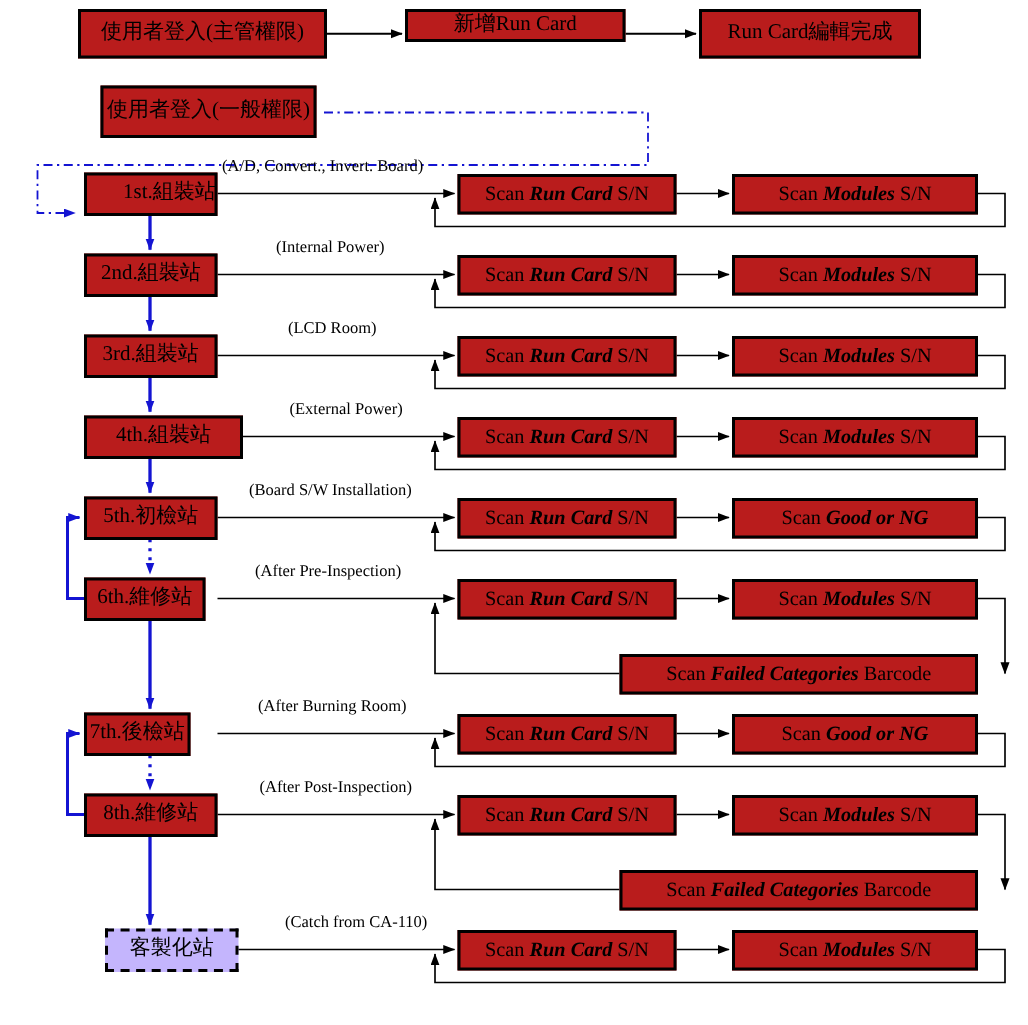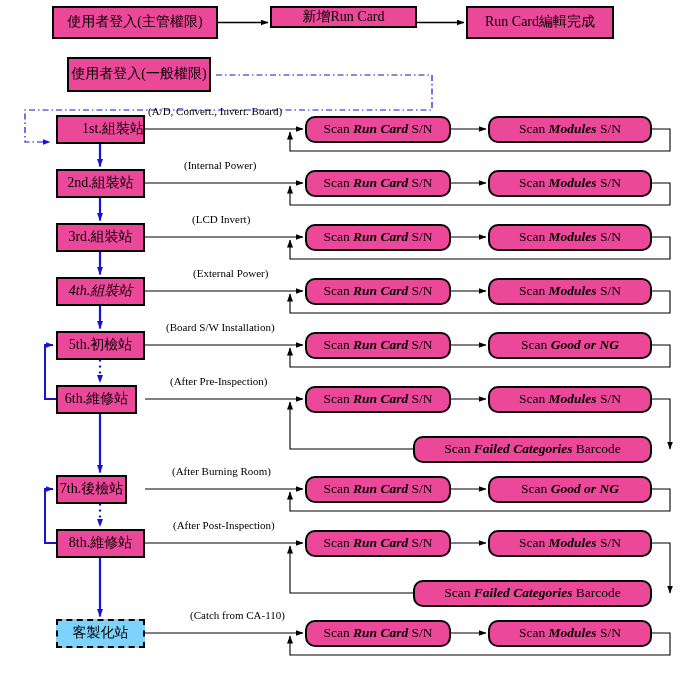--- a/index.html
+++ b/index.html
@@ -1,28 +1,28 @@
 <!DOCTYPE html>
 <html><head>
 <meta charset="utf-8">
 <style>
   html,body{margin:0;padding:0;background:#ffffff;}
   body{width:685px;height:683px;position:relative;overflow:hidden;
        font-family:"Liberation Serif","DejaVu Serif",serif;color:#000;}
   #canvas{position:absolute;left:0;top:0;width:685px;height:683px;}
   svg.wires{position:absolute;left:0;top:0;width:685px;height:683px;pointer-events:none;}
 
-  .box{position:absolute;box-sizing:border-box;border:1px solid #000;background:#ec4899;
+  .box{position:absolute;box-sizing:border-box;border:1px solid #000;background:#b91c1c;
        display:flex;align-items:center;justify-content:center;text-align:center;
        font-size:14px;line-height:1.05;white-space:nowrap;}
   .box.thick{border:2px solid #000;}
-  .box.dashed{border:2px dashed #000;background:#7dd3fc;}
+  .box.dashed{border:2px dashed #000;background:#c4b5fd;margin-left:14px;}
 
   .station{font-size:14px;}
-  .scanbox{font-size:13.5px;border-radius:10px;}
+  .scanbox{font-size:13.5px;}
   .scanbox b{font-weight:bold;font-style:italic;}
 
   .rowlabel{position:absolute;font-size:11px;white-space:nowrap;}
 </style>
 </head>
 <body>
 
 <div id="canvas">
     <svg class="wires" viewBox="0 0 685 683">
       <defs>
@@ -90,28 +90,28 @@
     </div>
     <div class="box thick station" style="left: 56px; top: 168.5px; width: 89px; height: 29px;">2nd.組裝站</div>
     <div class="rowlabel" style="left: 184px; top: 159px;">(Internal Power)</div>
     <div class="box thick scanbox" style="left: 305px; top: 169.5px; width: 146px; height: 27px;">
       <span>Scan <b>Run Card</b> S/N</span>
     </div>
     <div class="box thick scanbox" style="left: 488px; top: 169.5px; width: 164px; height: 27px;">
       <span>Scan <b>Modules</b> S/N</span>
     </div>
     <div class="box thick station" style="left: 56px; top: 222.5px; width: 89px; height: 29px;">3rd.組裝站</div>
-    <div class="rowlabel" style="left: 192px; top: 213px;">(LCD Invert)</div>
+    <div class="rowlabel" style="left: 192px; top: 213px;">(LCD Room)</div>
     <div class="box thick scanbox" style="left: 305px; top: 223.5px; width: 146px; height: 27px;">
       <span>Scan <b>Run Card</b> S/N</span>
     </div>
     <div class="box thick scanbox" style="left: 488px; top: 223.5px; width: 164px; height: 27px;">
       <span>Scan <b>Modules</b> S/N</span>
     </div>
-    <div class="box thick station" style="left: 56px; top: 276.5px; width: 89px; height: 29px; font-style: italic;">4th.組裝站</div>
+    <div class="box thick station" style="left: 56px; top: 276.5px; width: 106px; height: 29px;">4th.組裝站</div>
     <div class="rowlabel" style="left: 193px; top: 267px;">(External Power)</div>
     <div class="box thick scanbox" style="left: 305px; top: 277.5px; width: 146px; height: 27px;">
       <span>Scan <b>Run Card</b> S/N</span>
     </div>
     <div class="box thick scanbox" style="left: 488px; top: 277.5px; width: 164px; height: 27px;">
       <span>Scan <b>Modules</b> S/N</span>
     </div>
     <div class="box thick station" style="left: 56px; top: 330.5px; width: 89px; height: 29px;">5th.初檢站</div>
     <div class="rowlabel" style="left: 166px; top: 321px;">(Board S/W Installation)</div>
     <div class="box thick scanbox" style="left: 305px; top: 331.5px; width: 146px; height: 27px;">

